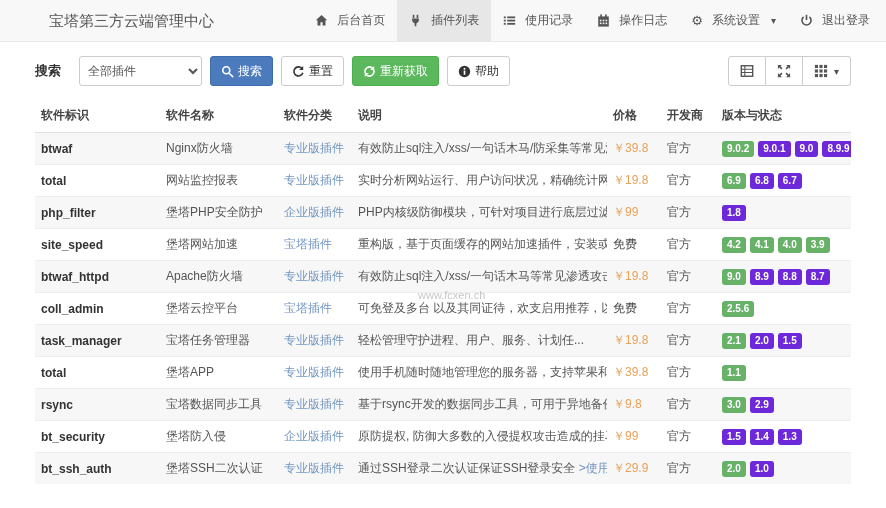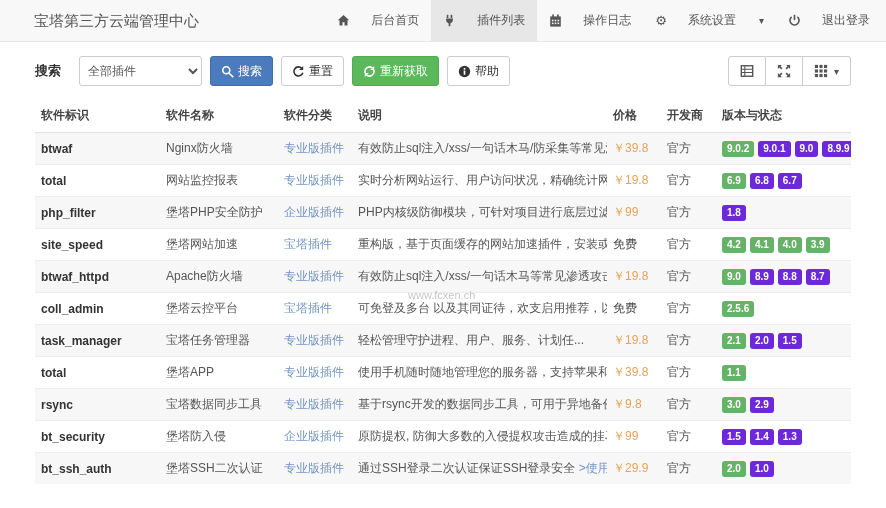--- a/index.html
+++ b/index.html
@@ -1,24 +1,24 @@
 <!DOCTYPE html>
 <html><head>
 <meta charset="utf-8">
 <style>
   * { box-sizing: border-box; margin: 0; padding: 0; }
   html,body { width:886px; height:508px; overflow:hidden; background:#fff;
     font-family:"Liberation Sans","DejaVu Sans",sans-serif; color:#555; position:relative; }
 
   
   .navbar { height:42px; background:#f8f8f8; border-bottom:1px solid #e7e7e7;
-    display:flex; align-items:stretch; padding-left:34px; }
+    display:flex; align-items:stretch; padding-left:49px; }
   .brand { font-size:15px; color:#555; line-height:41px; white-space:nowrap; }
   .nav-list { list-style:none; display:flex; margin-left:auto; margin-right:4px; }
-  .nav-item { display:flex; align-items:center; gap:21px; padding:0 12px; font-size:12px;
+  .nav-item { display:flex; align-items:center; gap:9px; padding:0 12px; font-size:12px;
     color:#555; cursor:pointer; white-space:nowrap; }
   .nav-item.active { background:#e7e7e7; }
   .nicon { display:inline-flex; align-items:center; color:#555; }
   .nicon svg { display:block; }
   .caret { font-size:10px; margin-left:2px; }
 
   
   .toolbar { display:flex; align-items:center; margin:14px 35px 12px 35px; }
   .search-label { font-size:13px; font-weight:bold; color:#333; margin-right:8px; }
   .search-input { width:200px; height:30px; border:1px solid #ccc; border-radius:3px;
@@ -51,21 +51,21 @@
   td.c-desc .dlink { color:#7295c2; cursor:pointer; }
   td.c-price.paid { color:#e9a158; }
   td.c-price.free { color:#444; }
   .badge { display:inline-block; padding:2px 5px; border-radius:3px; color:#fff;
     font-size:10px; font-weight:bold; margin-right:4px; cursor:pointer; line-height:12px; }
   .badge-green { background:#67b168; }
   .badge-red { background:#6d28d9; }
   .badge-lightgreen { background:#aed9aa; color:#f4fbf2; }
 
   
-  .watermark { position:absolute; left:408px; top:289px; font-size:11px;
+  .watermark { position:absolute; left:418px; top:289px; font-size:11px;
     color:rgba(90,90,90,0.35); pointer-events:none; }
 </style>
 </head>
 <body>
 
 <div class="navbar">
   <div class="brand">宝塔第三方云端管理中心</div>
   <ul class="nav-list">
       <li class="nav-item">
         <span class="nicon">
@@ -79,20 +79,35 @@
         <span class="nicon">
           <svg width="13" height="13" viewBox="0 0 16 16">
             <g fill="currentColor">
               <rect x="4.6" y="1" width="2" height="4"></rect>
               <rect x="9.4" y="1" width="2" height="4"></rect>
               <path d="M3.8 5.4h8.4v2.1a4.2 4.2 0 0 1-3.2 4.1V15H7v-3.4a4.2 4.2 0 0 1-3.2-4.1z"></path>
             </g>
           </svg>
         </span>
         <span>插件列表</span>
+      </li>
+      <li class="nav-item">
+        <span class="nicon">
+          <svg width="13" height="13" viewBox="0 0 16 16">
+            <g fill="currentColor">
+              <rect x="1" y="3" width="2.4" height="2.2"></rect>
+              <rect x="5.2" y="3" width="9.8" height="2.2"></rect>
+              <rect x="1" y="7" width="2.4" height="2.2"></rect>
+              <rect x="5.2" y="7" width="9.8" height="2.2"></rect>
+              <rect x="1" y="11" width="2.4" height="2.2"></rect>
+              <rect x="5.2" y="11" width="9.8" height="2.2"></rect>
+            </g>
+          </svg>
+        </span>
+        <span>使用记录</span>
       </li>
       <li class="nav-item">
         <span class="nicon">
           <svg width="13" height="13" viewBox="0 0 16 16">
             <g fill="currentColor">
               <rect x="4" y="0.5" width="2" height="3.5"></rect>
               <rect x="10" y="0.5" width="2" height="3.5"></rect>
               <rect x="1.5" y="3" width="13" height="12.5"></rect>
             </g>
             <g fill="#f8f8f8">

